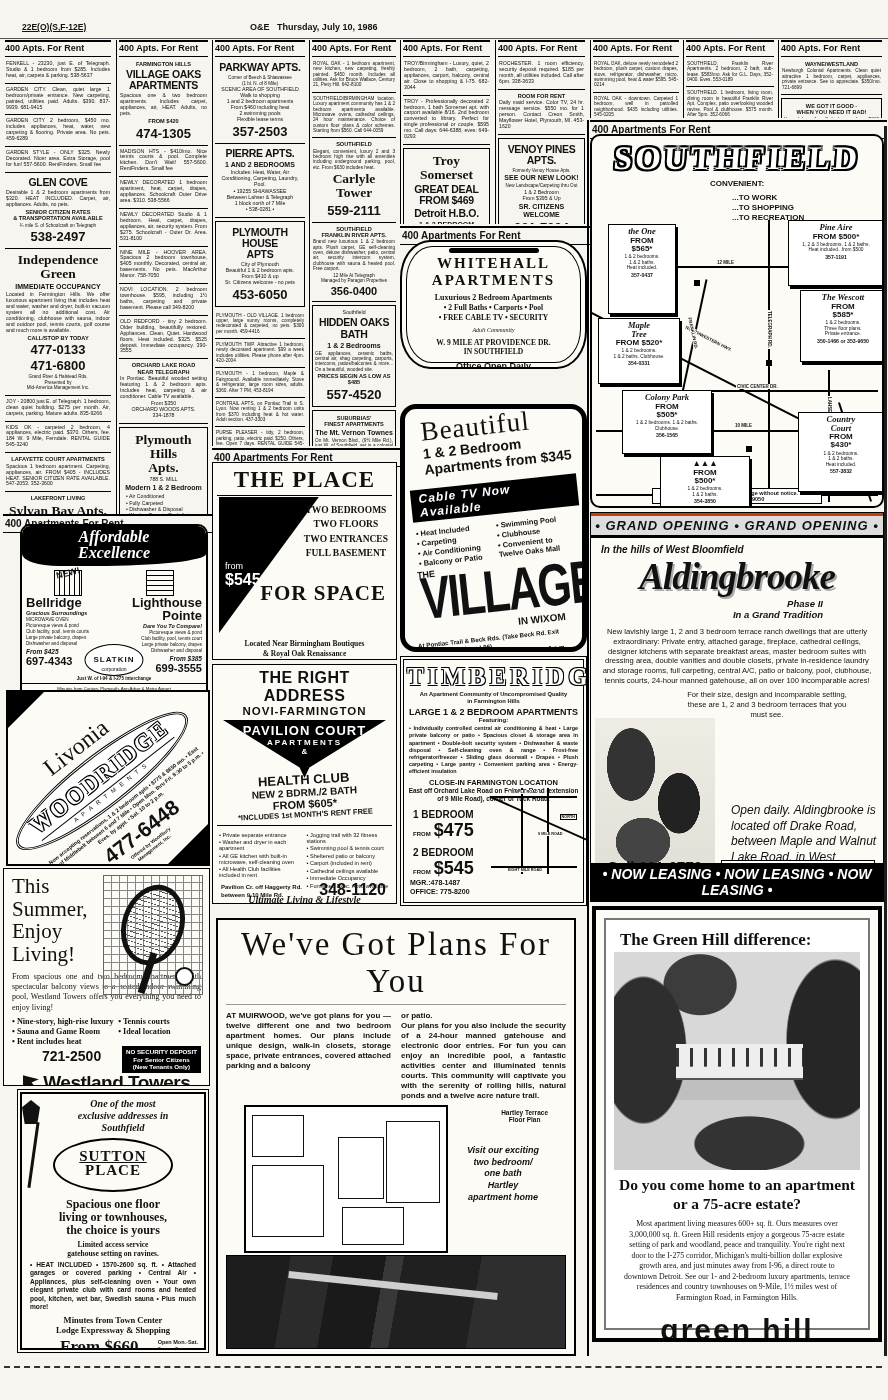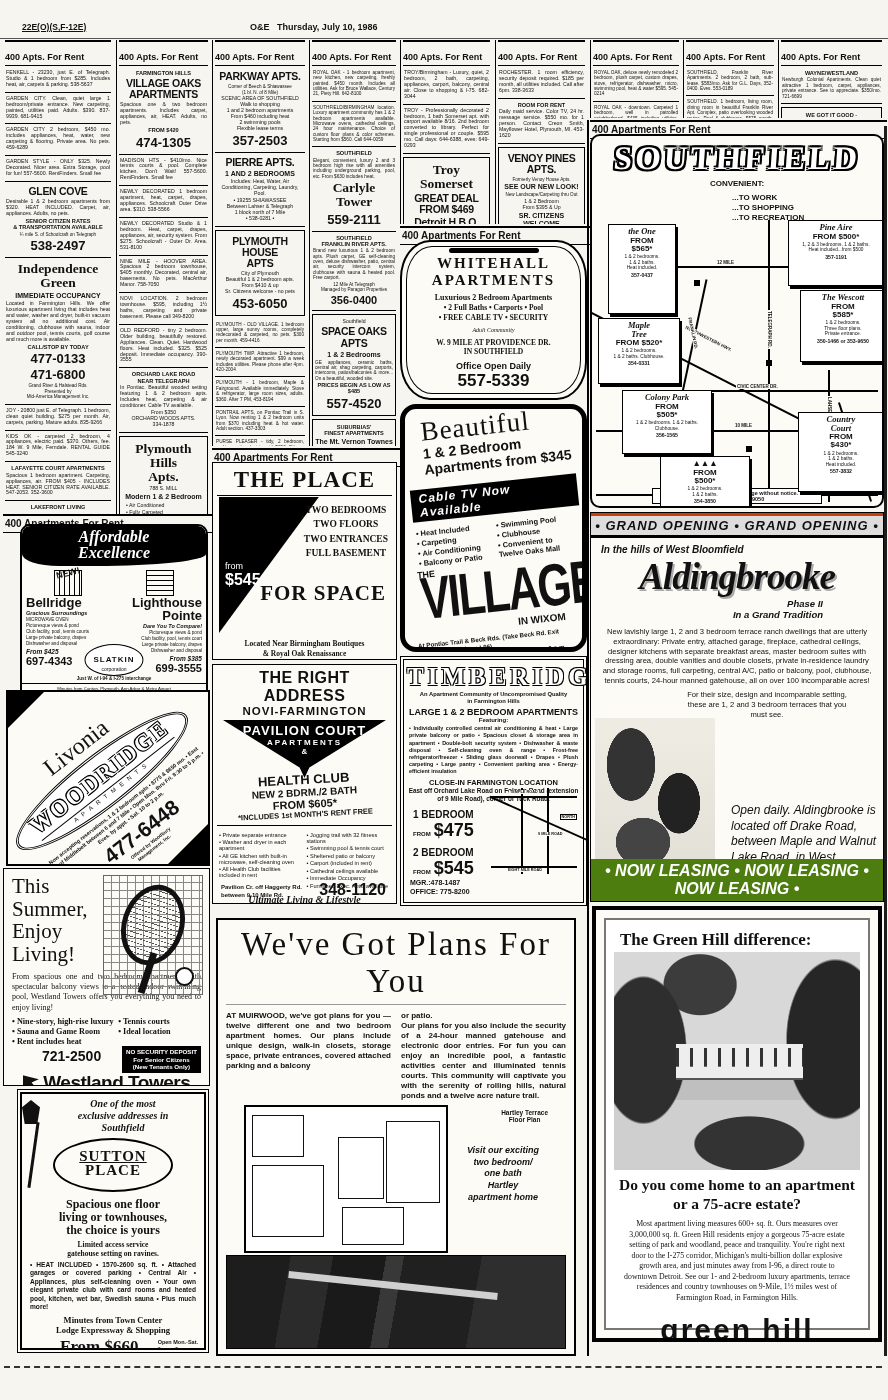--- a/index.html
+++ b/index.html
@@ -8,21 +8,21 @@
   .pre{white-space:pre-line;}
 
   
   .masthead{position:absolute;top:22px;left:0;width:100%;height:16px;border-bottom:1px solid #555;}
   .mast-ed{position:absolute;left:22px;top:0;font-size:8.5px;font-weight:bold;text-decoration:underline;}
   .mast-ct{position:absolute;left:250px;top:0;font-size:9px;font-weight:bold;}
 
   
   .col{position:absolute;overflow:hidden;border-left:1px solid #000;padding:0 2px;box-sizing:border-box;background:#f7f5ef;}
   .col.first{border-left:none;}
-  .col-head{font-weight:bold;font-size:9px;padding:10px 0 3px;border-top:2px solid #000;border-bottom:1px solid #000;margin-bottom:1px;}
+  .col-head{font-weight:bold;font-size:9px;padding:1px 0 3px;border-top:2px solid #000;border-bottom:1px solid #000;margin-bottom:1px;}
   .ad{padding:2px 1px 3px;border-bottom:1px solid #000;}
   .ad.boxed{border:1.5px solid #000;margin:3px 0;padding:3px 2px;}
   .seg-b{font-size:5.2px;line-height:1.14;text-align:justify;margin:1px 0;}
   .tight .seg-b{font-size:4.7px;}
   .seg-h{font-size:5.6px;font-weight:bold;text-align:center;white-space:pre-line;margin:1px 0;line-height:1.15;}
   .seg-H{font-size:7px;font-weight:bold;text-align:center;white-space:pre-line;margin:1px 0;line-height:1.15;}
   .seg-d{font-size:10.5px;font-weight:bold;text-align:center;white-space:pre-line;line-height:1.05;margin:2px 0;letter-spacing:-.3px;}
   .seg-D{font-size:13.5px;font-weight:bold;text-align:center;white-space:pre-line;line-height:1.05;margin:2px 0;font-family:"Liberation Serif",serif;}
   .seg-c{font-size:5.2px;text-align:center;white-space:pre-line;margin:1px 0;line-height:1.15;}
   .seg-f{font-size:4.6px;text-align:center;white-space:pre-line;margin:1px 0;line-height:1.2;}
@@ -72,22 +72,22 @@
   .al-b1{font-size:7.6px;text-align:center;margin:6px 8px 0;line-height:1.3;}
   .al-b2{font-size:7.6px;text-align:center;margin:4px 30px 0 90px;line-height:1.3;}
   .al-art{position:absolute;left:4px;top:205px;width:120px;height:155px;
     background:radial-gradient(ellipse 40px 60px at 30% 30%,#333 0 60%,transparent 61%),
                radial-gradient(ellipse 35px 50px at 70% 55%,#222 0 60%,transparent 61%),
                radial-gradient(ellipse 45px 40px at 40% 80%,#444 0 60%,transparent 61%),
                linear-gradient(#efece4,#e2dfd6);}
   .al-loc{position:absolute;left:140px;top:290px;width:150px;font-style:italic;font-weight:normal;font-size:12px;line-height:1.3;}
   .al-call{position:absolute;left:16px;bottom:26px;font-weight:bold;font-size:15px;}
   .al-furn{position:absolute;right:8px;bottom:28px;border:1px solid #000;font-weight:bold;font-size:8px;padding:1px 3px;background:#fff;}
-  .al-lease{position:absolute;left:0;right:0;bottom:0;background:#4d7c0f;color:#fff;font-weight:bold;font-style:italic;
-    font-size:16px;text-align:center;padding:3px 0;}
+  .al-lease{position:absolute;left:0;right:0;bottom:0;background:#000000;color:#fff;font-weight:bold;font-style:italic;
+    font-size:14px;text-align:center;padding:3px 0;}
 
   
   .gh{border:4px solid #000;padding:8px;}
   .gh-in{border:2px solid #777;height:100%;box-sizing:border-box;padding:6px;position:relative;background:#fff;}
   .gh-head{font-family:"Liberation Serif",serif;font-weight:bold;font-size:17px;margin:4px 0 2px 8px;}
   .gh-photo{height:218px;margin:0 2px;
     background:radial-gradient(ellipse 70px 120px at 12% 45%,#2e2e2e 0 60%,transparent 62%),
       radial-gradient(ellipse 80px 130px at 90% 40%,#262626 0 60%,transparent 62%),
       radial-gradient(ellipse 60px 50px at 35% 15%,#3c3c3c 0 60%,transparent 62%),
       radial-gradient(ellipse 90px 45px at 55% 88%,#333 0 60%,transparent 62%),
@@ -453,21 +453,21 @@
       <div class="ad">
         <div class="seg-h">SOUTHFIELD
 FRANKLIN RIVER APTS.</div>
         <div class="seg-b">Brand new luxurious 1 &amp; 2 bedroom apts. Plush carpet, GE self-cleaning oven, deluxe dishwasher, patio, central air, security intercom system, clubhouse with sauna &amp; heated pool. Free carport.</div>
         <div class="seg-f">12 Mile At Telegraph
 Managed by Paragon Properties</div>
         <div class="seg-p">356-0400</div>
       </div>
       <div class="ad boxed">
         <div class="seg-c">Southfield</div>
-        <div class="seg-d">SPACE OAKS APTS</div>
+        <div class="seg-d">HIDDEN OAKS BATH</div>
         <div class="seg-H">1 &amp; 2 Bedrooms</div>
         <div class="seg-b">GE appliances, ceramic baths, central air, shag carpeting, carports, intercoms, patios/balconies &amp; more... On a beautiful, wooded site.</div>
         <div class="seg-h">PRICES BEGIN AS LOW AS $485</div>
         <div class="seg-P">557-4520</div>
       </div>
       <div class="ad boxed">
         <div class="seg-h">SUBURBIAS'
 FINEST APARTMENTS</div>
         <div class="seg-H">The Mt. Vernon Townes</div>
         <div class="seg-b">On Mt. Vernon Blvd., (9½ Mile Rd.), just W. of Southfield, set in a colonial atmosphere. Truly luxurious. 1400 to 1750 sq. ft. plus basement townhouses.</div>
@@ -671,21 +671,21 @@
       <div class="gh-photo">
           <div class="gh-bldg"></div>
         </div>
       <div class="gh-q">Do you come home to an apartment or a 75-acre estate?</div>
       <div class="gh-body">Most apartment living measures 600+ sq. ft. Ours measures over 3,000,000 sq. ft. Green Hill residents enjoy a gorgeous 75-acre estate setting of park and woodland, peace and tranquility. You're right next door to the I-275 corridor, Michigan's multi-billion dollar explosive growth area, and just minutes away from I-96, a direct route to downtown Detroit. See our 1- and 2-bedroom luxury apartments, terrace residences and country townhouses on 9-Mile, 1½ miles west of Farmington Road, in Farmington Hills.</div>
       <div class="gh-logo">green hill</div>
 
     </div>
   </div>
 
-  <div class="dad wh" style="left:400px;top:240px;width:187px;height:160px">
+  <div class="dad wh" style="left:400px;top:240px;width:187px;height:129px">
     <div class="wh-bar"></div>
     <div class="wh-name pre">WHITEHALL
 APARTMENTS</div>
     <div class="wh-l1">Luxurious 2 Bedroom Apartments</div>
     <div class="wh-l2">• 2 Full Baths • Carports • Pool</div>
     <div class="wh-l3">• FREE CABLE TV • SECURITY</div>
     <div class="wh-adult">Adult Community</div>
     <div class="wh-loc pre">W. 9 MILE AT PROVIDENCE DR.
 IN SOUTHFIELD</div>
     <div class="wh-open">Office Open Daily</div>

